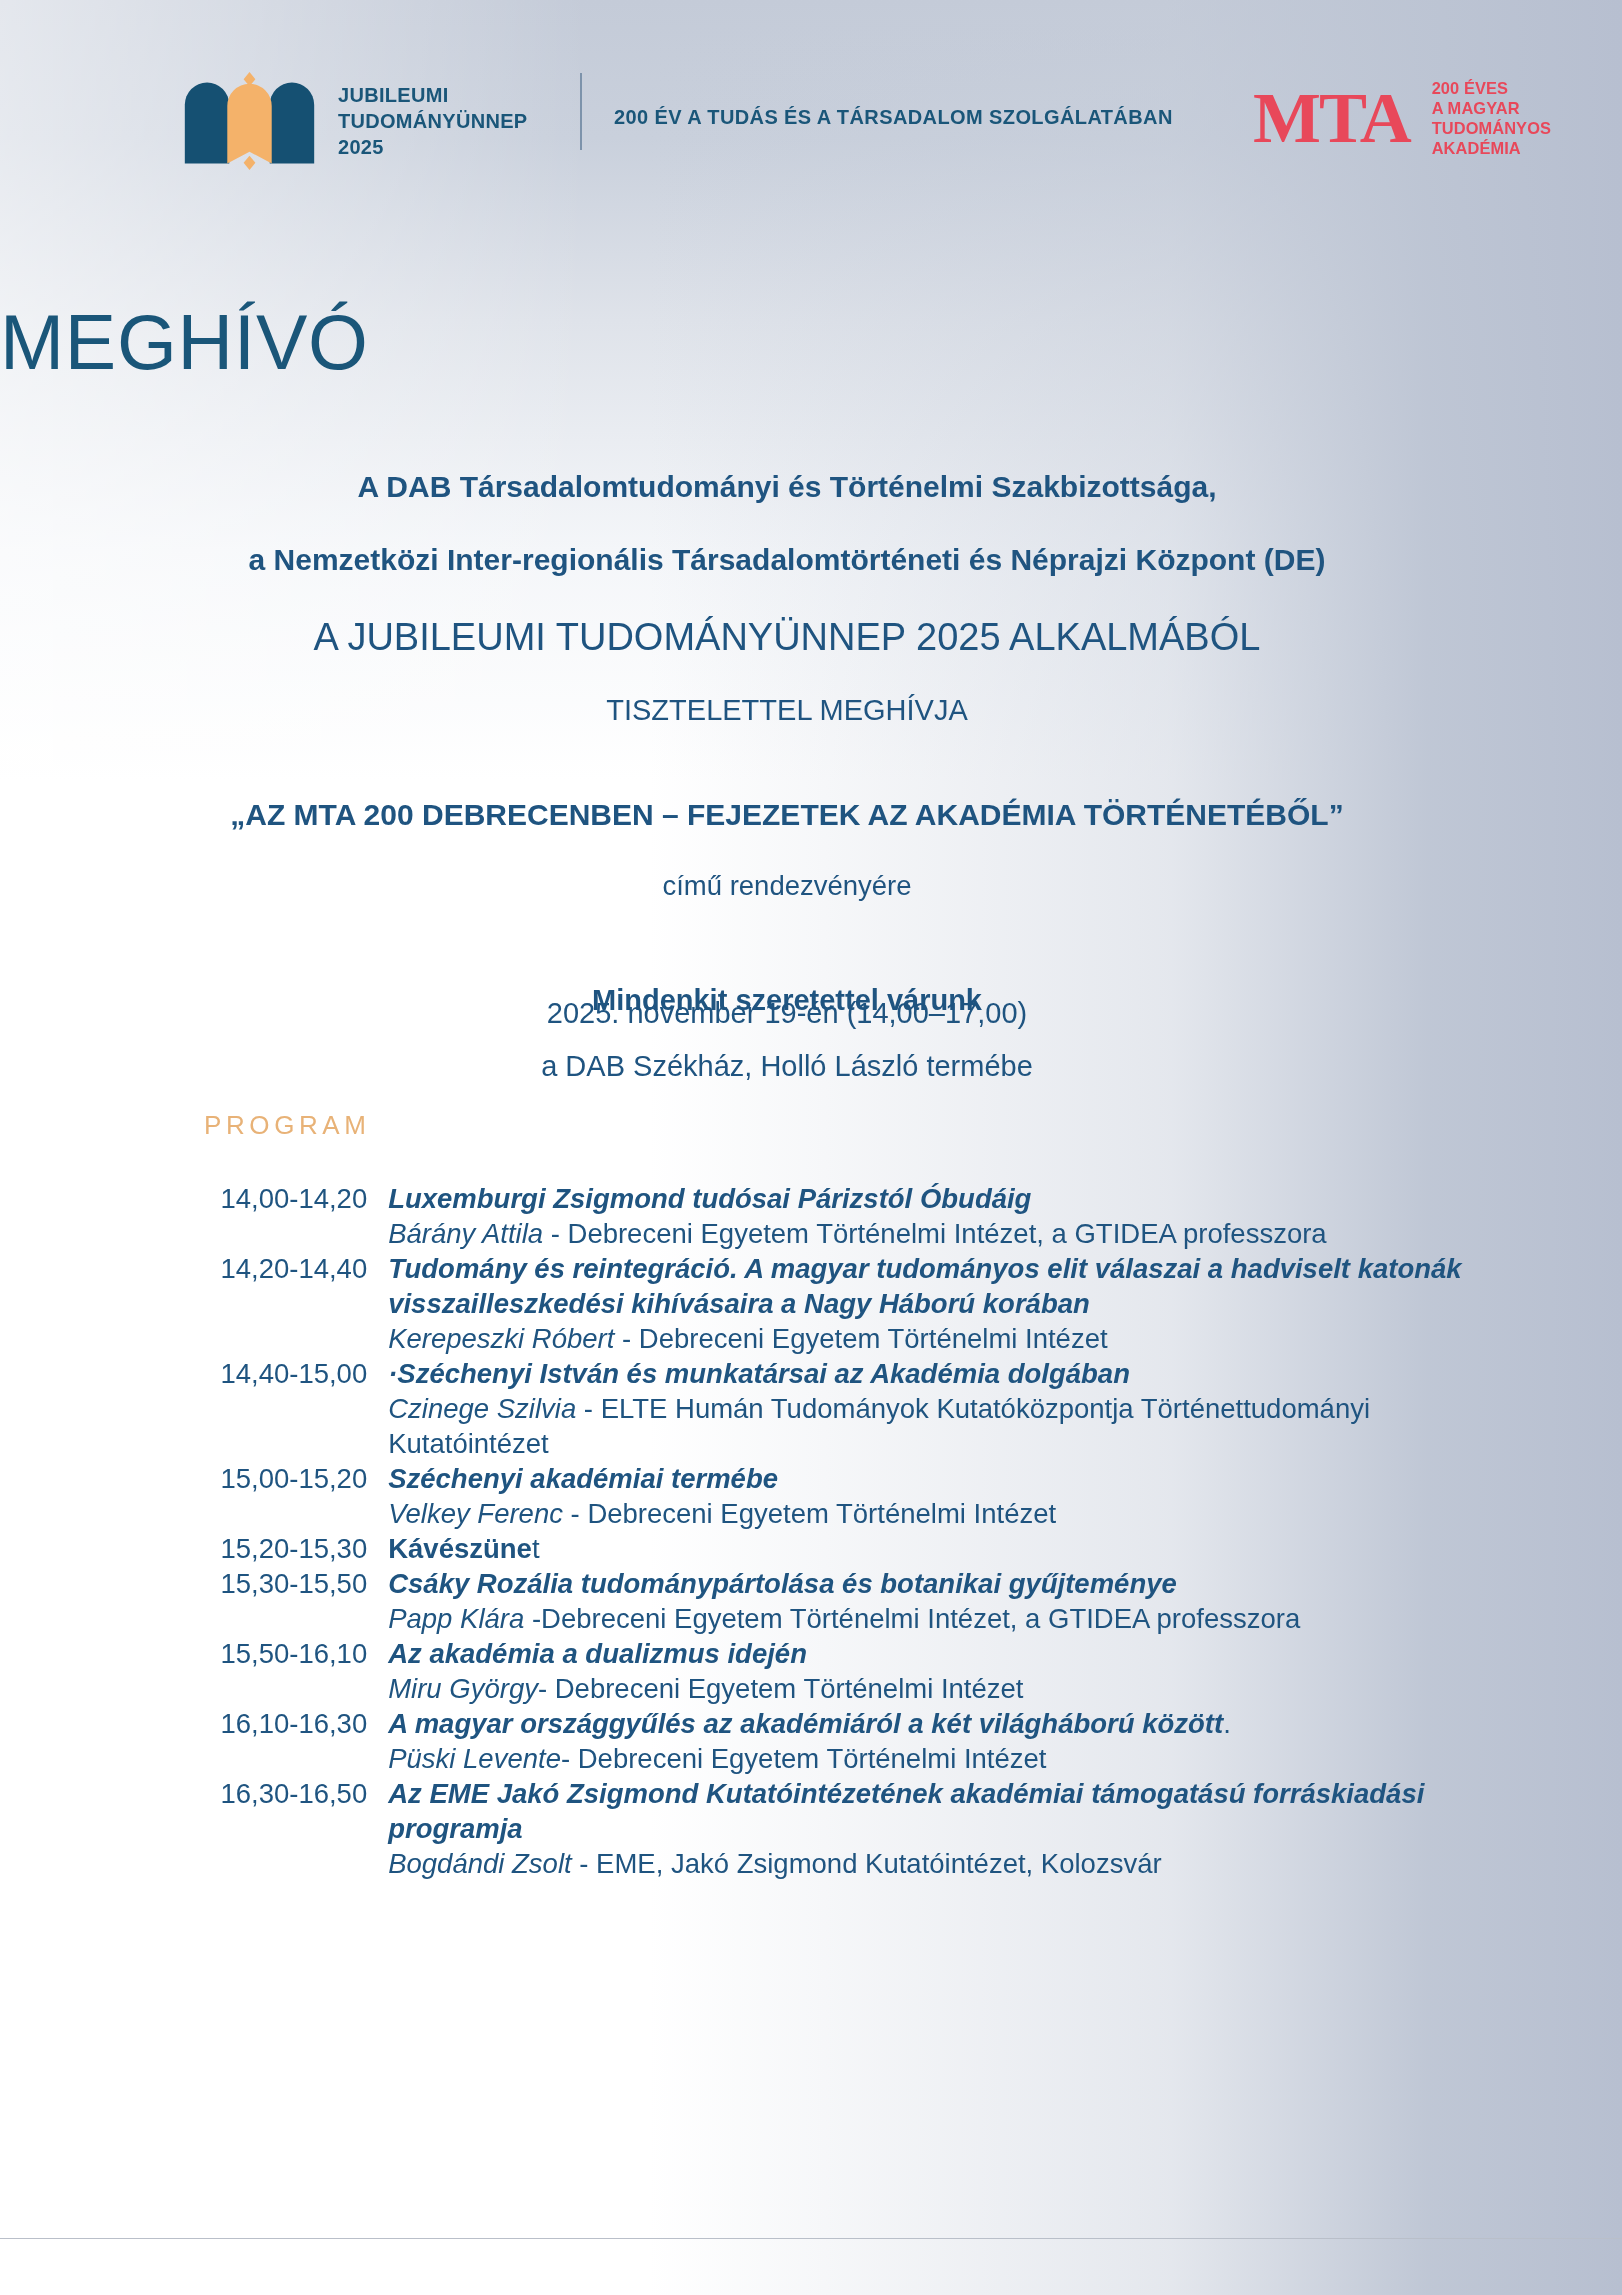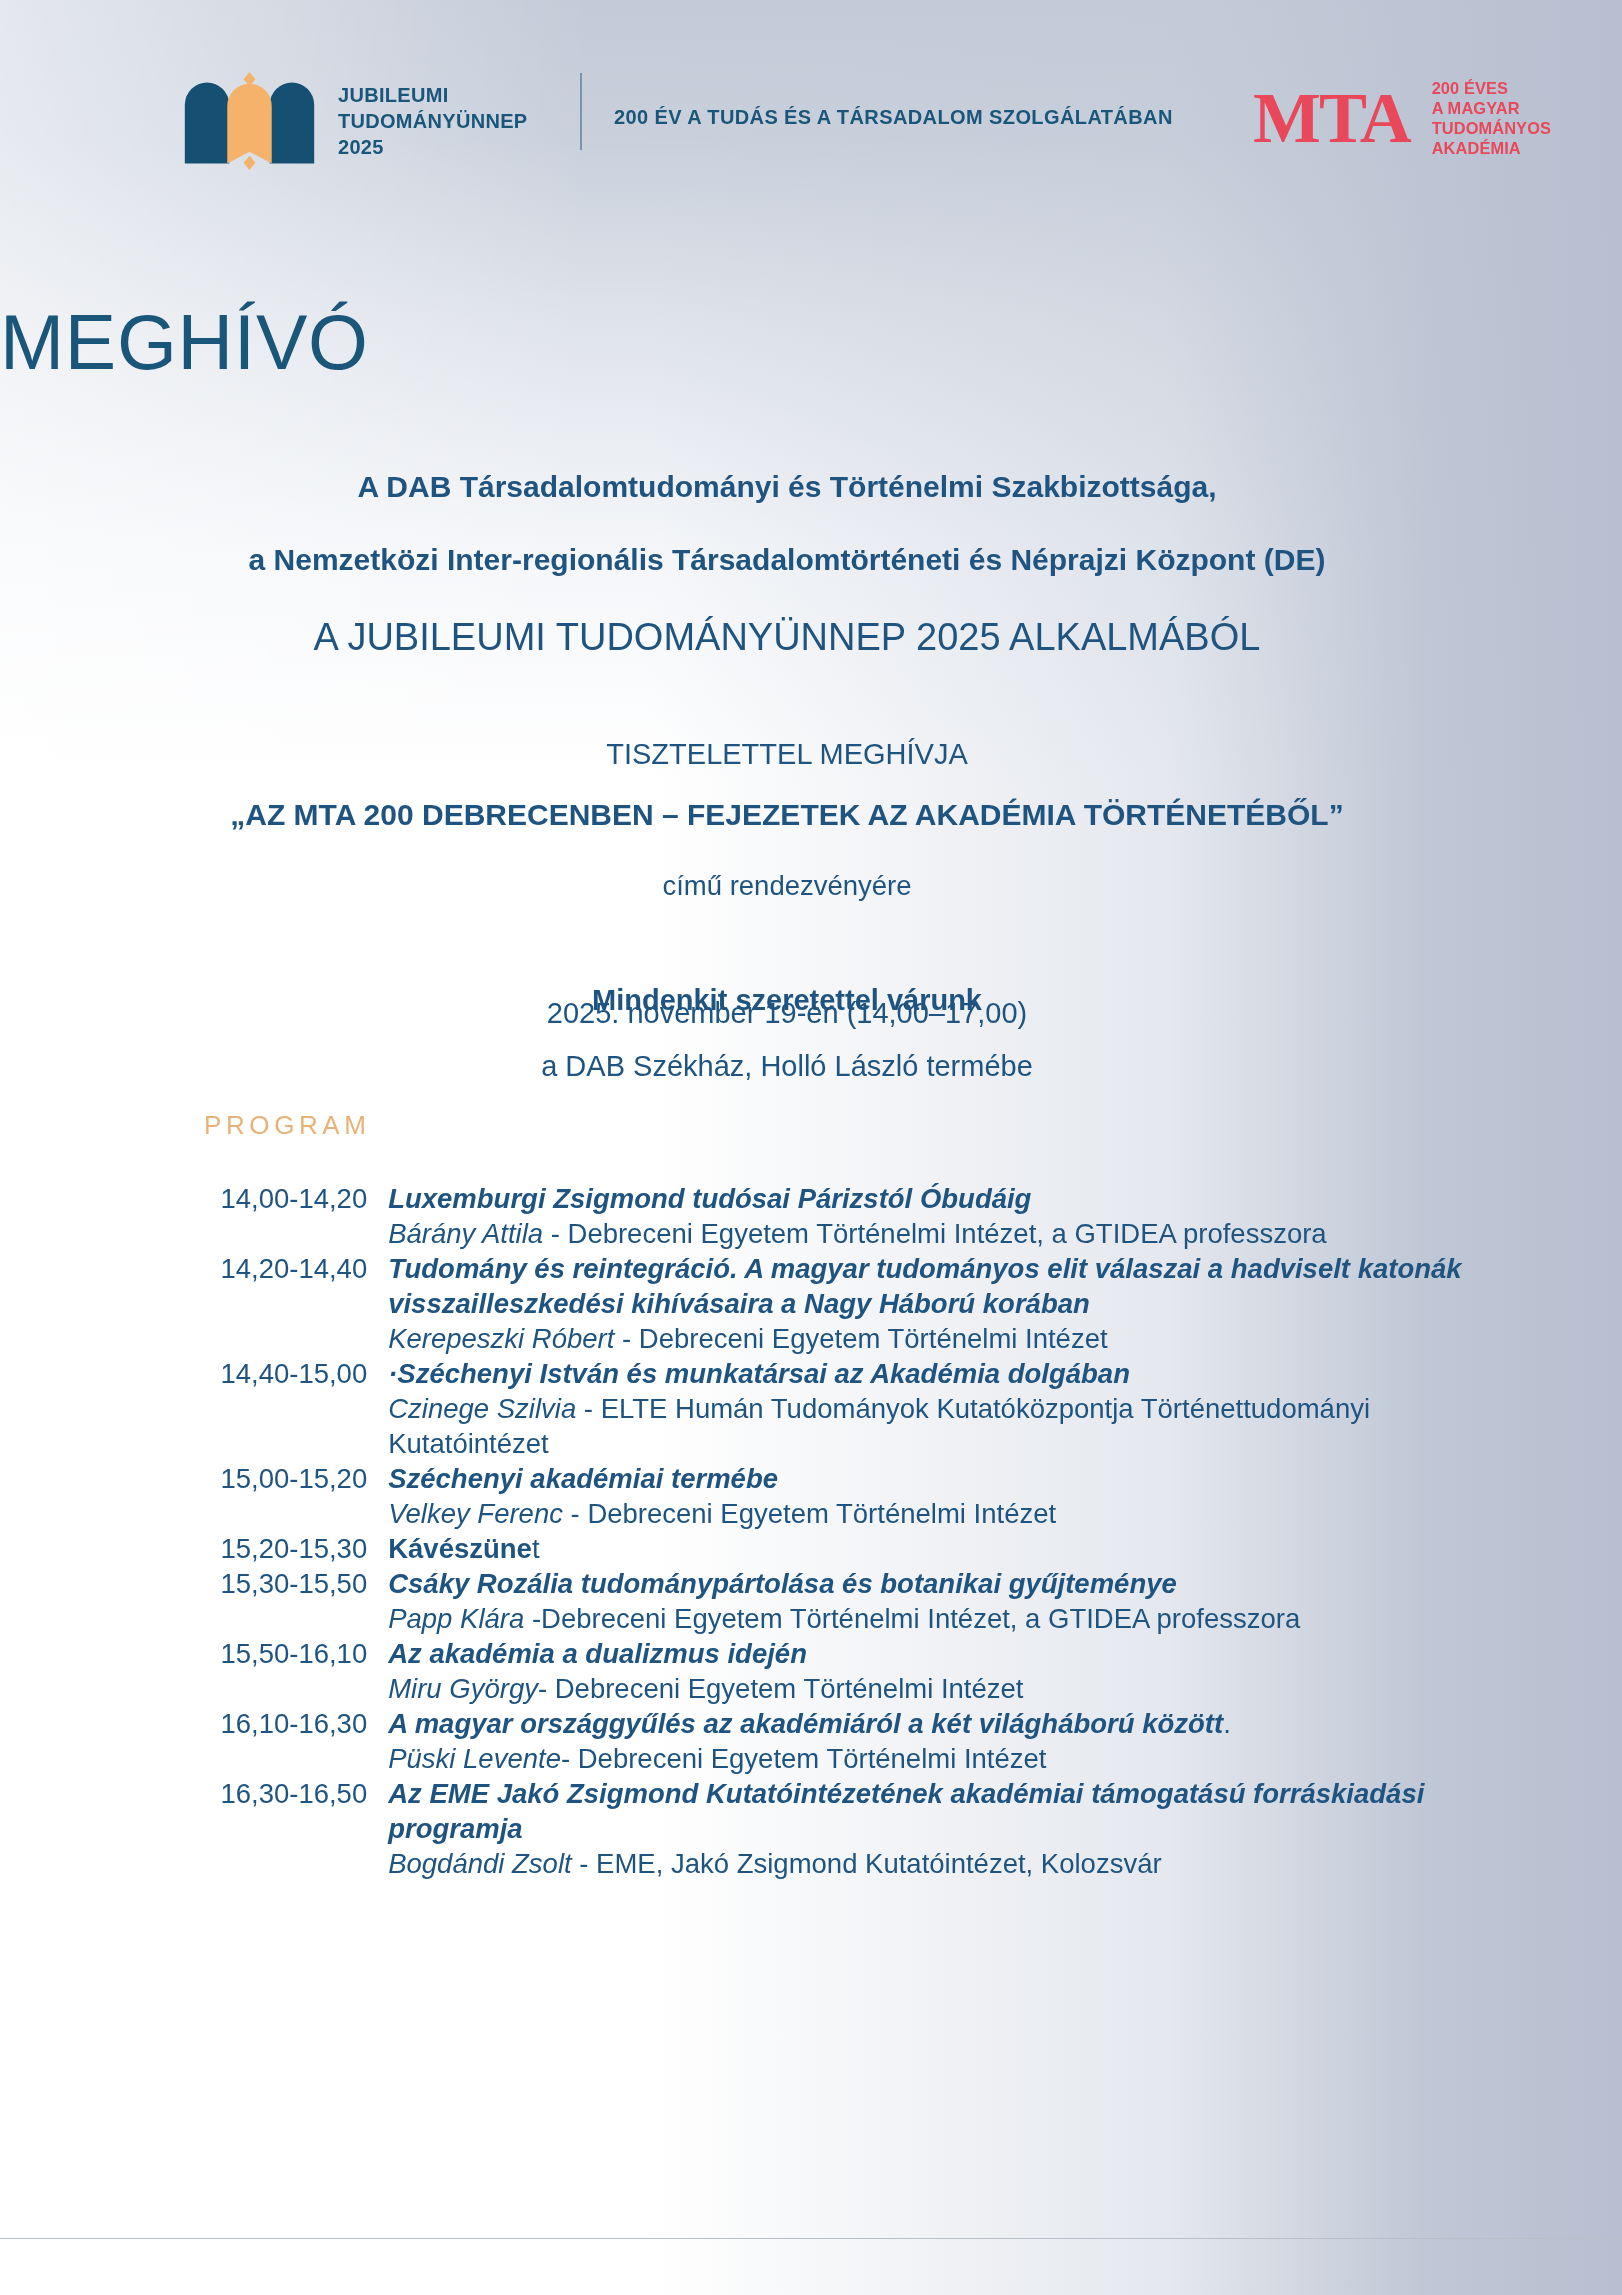--- a/index.html
+++ b/index.html
@@ -147,21 +147,21 @@
   .centered {
     position: absolute;
     left: 0;
     width: 1574px;
     text-align: center;
     color: #1f5480;
   }
   .l-org1   { top: 470px;  font-size: 30px; font-weight: 700; }
   .l-org2   { top: 543px;  font-size: 30px; font-weight: 700; }
   .l-occ    { top: 616px;  font-size: 38px; font-weight: 400; }
-  .l-inv    { top: 694px; font-size: 29px; font-weight: 400; margin-top: 44px; }
+  .l-inv    { top: 694px; font-size: 29px; font-weight: 400; }
   .l-event  { top: 798px; font-size: 30px; font-weight: 700; }
   .l-sub    { top: 870px; font-size: 27.5px; font-weight: 400; }
   .l-welc   { top: 984px; font-size: 29px; font-weight: 700; }
   .l-date   { top: 997px; font-size: 29px; font-weight: 400; }
   .l-venue  { top: 1050px; font-size: 29px; font-weight: 400; }
 
   
   .program-heading {
     position: absolute;
     left: 188px;

